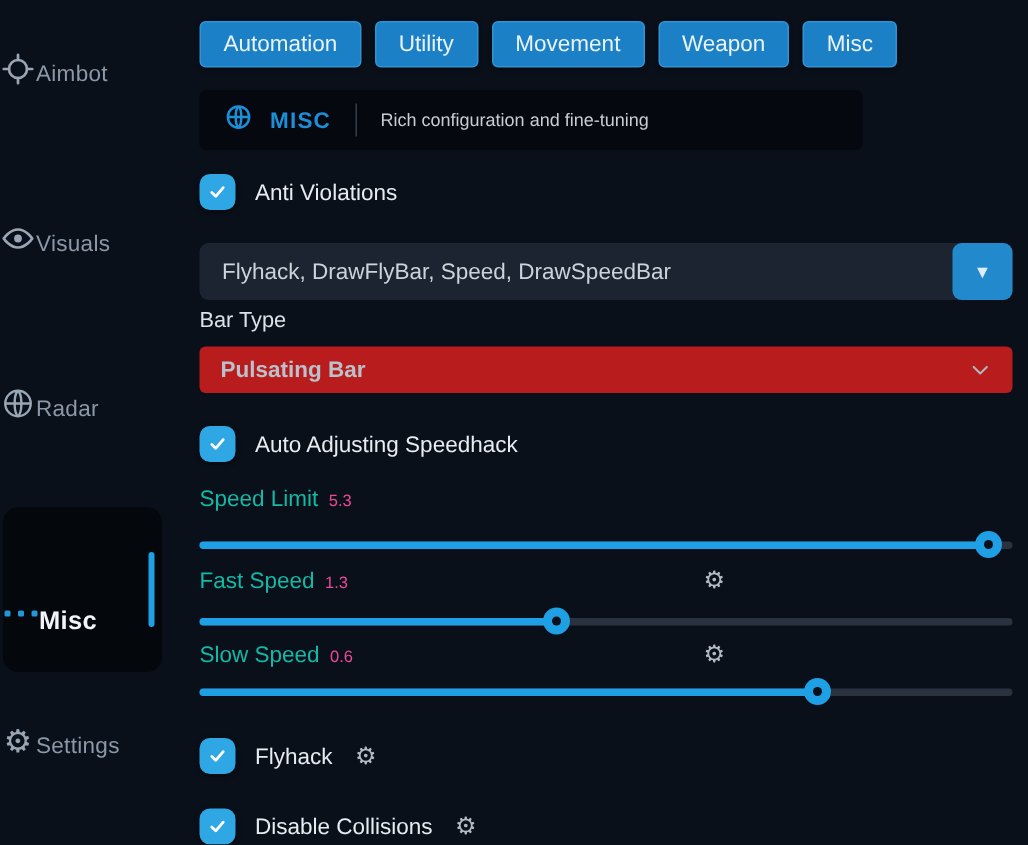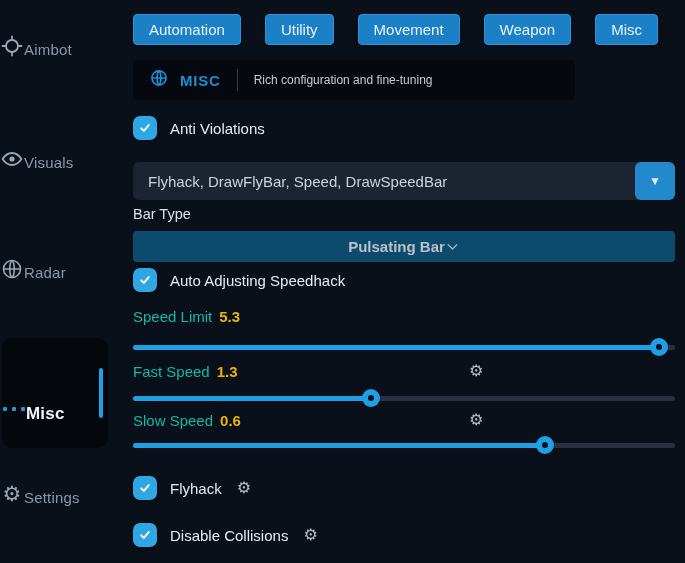--- a/index.html
+++ b/index.html
@@ -29,21 +29,21 @@
   .sel-indicator {
     position: absolute; right: 5px; top: 30px; width: 4px; height: 50px;
     background: #1f9fe4; border-radius: 2px;
   }
   .dots { display: flex; gap: 5px; align-items: center; height: 16px; }
   .dots i { width: 4px; height: 4px; background: #2196d9; border-radius: 1px; display: block; }
 
   
   .main { position: absolute; left: 133px; top: 0; width: 542px; }
 
-  .tabs { display: flex; gap: 24px; margin-top: 14px; }
+  .tabs { display: flex; gap: 9px; margin-top: 14px; }
   .tab {
     background: #1b80c6; border: 1px solid #2f94d6; color: #eaf3fa;
     height: 31px; padding: 0 15px; border-radius: 4px;
     display: flex; align-items: center; font-size: 15px; cursor: pointer;
     box-shadow: 0 1px 3px rgba(0,0,0,.5);
   }
 
   .section-header {
     margin-top: 15px; height: 40px; width: 442px;
     background: #05080e; border-radius: 4px;
@@ -69,49 +69,49 @@
   .ms-btn {
     position: absolute; right: 0; top: 0; width: 40px; height: 38px;
     background: #2389cd; border-radius: 6px;
     display: flex; align-items: center; justify-content: center;
     color: rgba(255,255,255,.85); font-size: 12px; cursor: pointer;
   }
 
   .field-label { margin-top: 6px; height: 17px; font-size: 14.5px; color: #dde2e8; }
 
   .select {
-    margin-top: 8px; height: 31px; background: #0c4a6e; border-radius: 4px;
-    display: flex; align-items: center; justify-content: center;
+    margin-top: 8px; height: 31px; background: #b91c1c; border-radius: 4px;
+    display: flex; align-items: center; justify-content: space-between;
     padding: 0 14px; cursor: pointer;
   }
   .select .value { font-size: 15px; font-weight: 600; color: #b9c1ca; }
   .select .chev { color: #aeb6c0; display: flex; }
 
   .slider-label-row { position: relative; height: 17px; display: flex; align-items: baseline; gap: 7px; }
   .slider-label-row .lbl { font-size: 15px; color: #14b8a6; }
-  .slider-label-row .val { font-size: 15px; font-weight: bold; color: #eab308; }
+  .slider-label-row .val { font-size: 11px; font-weight: normal; color: #ec4899; }
   .gear {
     color: #b3bbc5; font-size: 16px; line-height: 16px; cursor: pointer;
     font-family: "DejaVu Sans", sans-serif;
   }
   .row-gear { position: absolute; left: 336px; top: 0; }
 
   .slider { position: relative; height: 18px; cursor: pointer; }
   .slider .track { position: absolute; left: 0; right: 0; top: 7px; height: 5px; background: #29323e; border-radius: 3px; }
   .slider .fill  { position: absolute; left: 0; top: 7px; height: 5px; background: #1f9fe4; border-radius: 3px; }
   .slider .handle {
     position: absolute; top: 0; width: 18px; height: 18px; border-radius: 50%;
     background: #1f9fe4; transform: translateX(-50%);
     display: flex; align-items: center; justify-content: center;
   }
   .slider .handle::after { content: ""; width: 6px; height: 6px; border-radius: 50%; background: #0a101a; }
 
   .mt16 { margin-top: 16px; } .mt13 { margin-top: 13px; }
   .mt7 { margin-top: 7px; }  .mt9 { margin-top: 9px; }
-  .mt5 { margin-top: 5px; }  .mt6 { margin-top: 6px; }
+  .mt5 { margin-top: 5px; }  .mt6 { margin-top: 22px; }
   .mt22 { margin-top: 22px; } .mt23 { margin-top: 23px; }
   .inline-gear { margin-left: 2px; }
 </style>
 </head>
 <body>
 
 <div class="sidebar">
 
   <div class="side-item" style="top:34px">
     <span class="side-icon">

